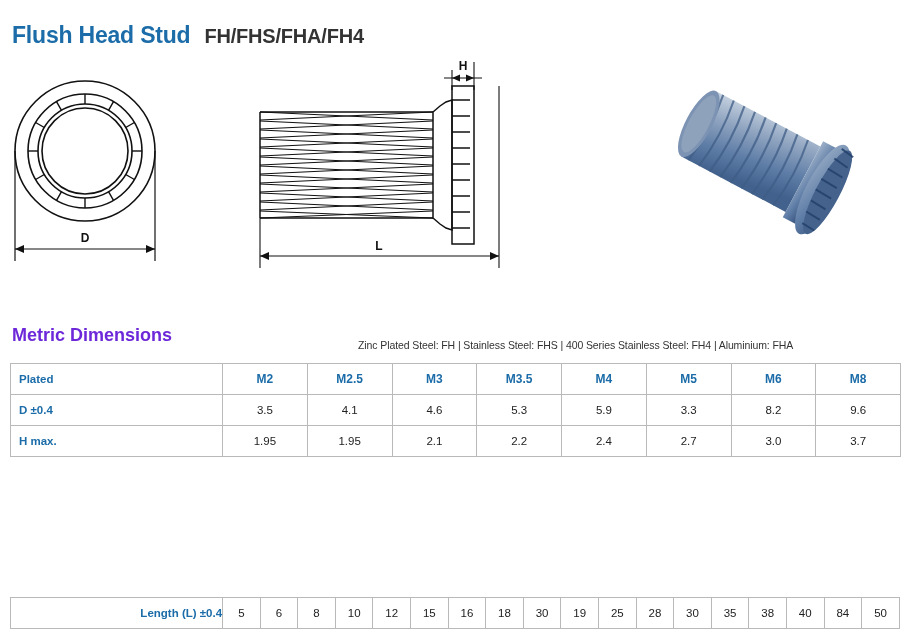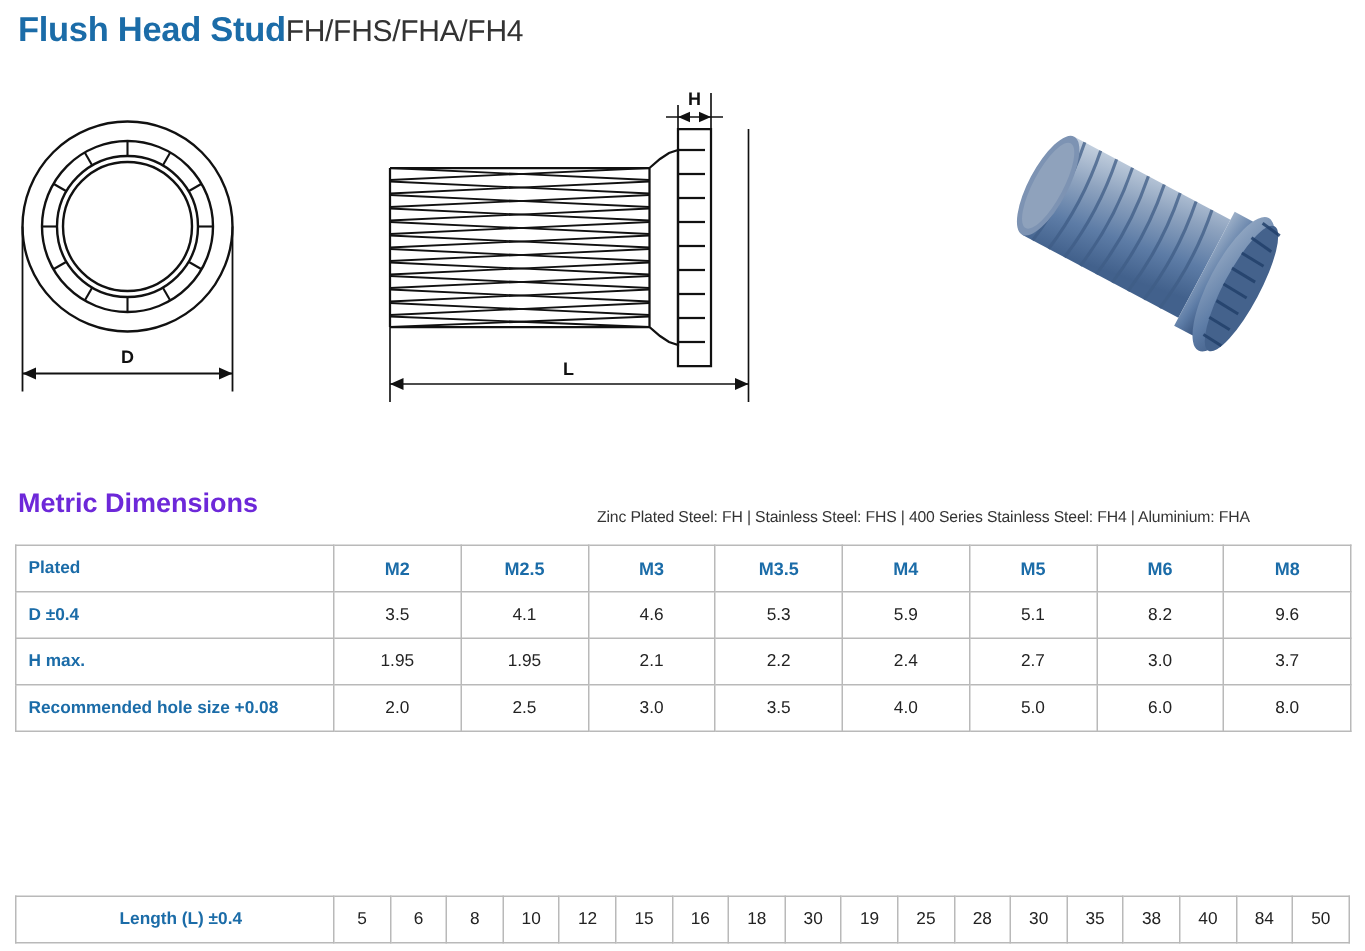--- a/index.html
+++ b/index.html
@@ -18,33 +18,34 @@
   .page {
     position: relative;
     width: 910px;
     height: 634px;
   }
 
   
   .title-row {
     position: absolute;
     left: 12px;
-    top: 6px;
+    top: 22px;
     display: flex;
     align-items: baseline;
+    gap: 14px;
   }
   .title-main {
     font-size: 23px;
     font-weight: bold;
     color: #1b6ca8;
     letter-spacing: -0.2px;
   }
   .title-sub {
     font-size: 20px;
-    font-weight: normal;
+    font-weight: bold;
     color: #333333;
     letter-spacing: -0.2px;
   }
 
   
   .figures {
     position: absolute;
     left: 0;
     top: 46px;
     width: 910px;
@@ -64,21 +65,20 @@
     font-weight: bold;
     color: #6d28d9;
   }
   .materials-note {
     position: absolute;
     left: 358px;
     top: 339px;
     font-size: 10.5px;
     color: #333;
     letter-spacing: -0.1px;
-    margin-left: 40px;
   }
 
   
   table.dims {
     position: absolute;
     left: 10px;
     top: 363px;
     width: 890px;
     border-collapse: collapse;
     table-layout: fixed;
@@ -115,21 +115,21 @@
   }
   table.lengths td {
     border: 1px solid #b9b9b9;
     height: 30px;
     font-size: 11.5px;
     text-align: center;
     color: #222;
     padding: 0;
   }
   table.lengths td.rowhead {
-    text-align: center;
+    text-align: right;
     padding-left: 8px;
     font-weight: bold;
     color: #1b6ca8;
     width: 212px;
   }
 
   .dimlabel {
     font-family: "Liberation Sans", sans-serif;
     font-size: 12px;
     font-weight: bold;
@@ -310,45 +310,34 @@
       </tr>
     </thead>
     <tbody>
       <tr>
         <td class="rowhead">D ±0.4</td>
         <td>3.5</td>
         <td>4.1</td>
         <td>4.6</td>
         <td>5.3</td>
         <td>5.9</td>
-        <td>5.1</td>
+        <td>3.3</td>
         <td>8.2</td>
         <td>9.6</td>
       </tr>
       <tr>
         <td class="rowhead">H max.</td>
         <td>1.95</td>
         <td>1.95</td>
         <td>2.1</td>
         <td>2.2</td>
         <td>2.4</td>
         <td>2.7</td>
         <td>3.0</td>
         <td>3.7</td>
-      </tr>
-      <tr>
-        <td class="rowhead">Recommended hole size +0.08</td>
-        <td>2.0</td>
-        <td>2.5</td>
-        <td>3.0</td>
-        <td>3.5</td>
-        <td>4.0</td>
-        <td>5.0</td>
-        <td>6.0</td>
-        <td>8.0</td>
       </tr>
     </tbody>
   </table>
 
   <table class="lengths">
     <colgroup>
       <col style="width:212px">
       <col span="18" style="width:37.6px">
     </colgroup>
     <tbody>

